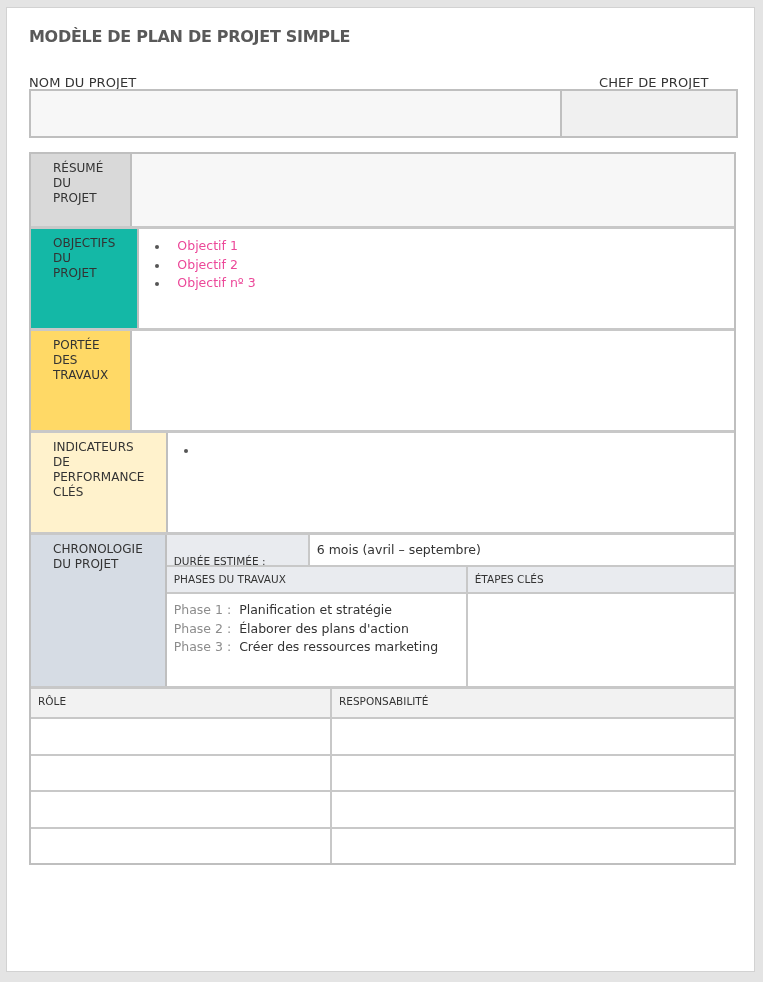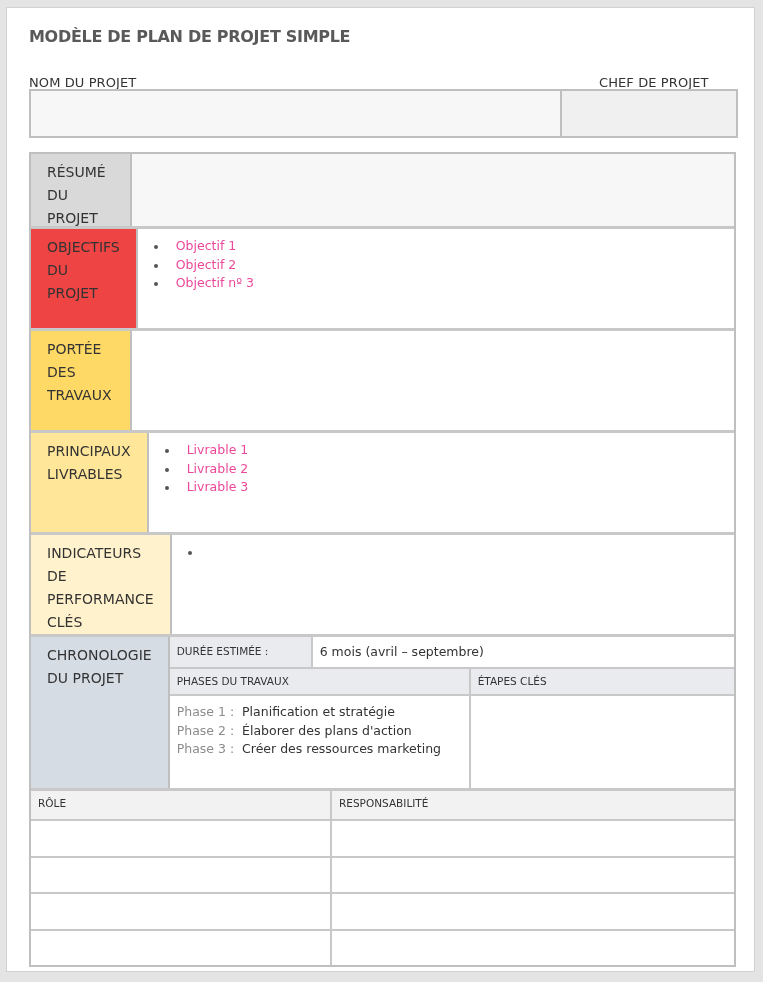--- a/index.html
+++ b/index.html
@@ -50,23 +50,23 @@
     left: 29px; top: 152px;
     width: 707px;
     border: 2px solid #bfbfbf;
     background: #bfbfbf;
   }
   .row { display: flex; border-bottom: 3px solid #c8c8c8; }
   .row:last-child { border-bottom: none; }
   .head {
     flex: 0 0 101px;
     border-right: 2px solid #bfbfbf;
-    padding: 7px 16px;
-    font-size: 14px;
-    line-height: 23px;
+    padding: 7px 22px;
+    font-size: 12px;
+    line-height: 15px;
     color: #333;
     text-transform: uppercase;
   }
   .body {
     flex: 1;
     background: #fff;
     font-size: 12.5px;
     color: #ec4899;
   }
   ul.bul { list-style: none; padding: 8px 0 0 14px; }
@@ -103,60 +103,50 @@
 </div>
 
 <div class="main">
 
   <div class="row" style="height:75px;">
     <div class="head" style="background:#d9d9d9;">RÉSUMÉ DU PROJET</div>
     <div class="body" style="background:#f7f7f7;"></div>
   </div>
 
   <div class="row" style="height:102px;">
-    <div class="head" style="background:#ef4444;">OBJECTIFS DU PROJET</div>
+    <div class="head" style="background:#14b8a6;">OBJECTIFS DU PROJET</div>
     <div class="body">
       <ul class="bul">
         <li>Objectif 1</li>
         <li>Objectif 2</li>
         <li>Objectif nº 3</li>
       </ul>
     </div>
   </div>
 
   <div class="row" style="height:102px;">
     <div class="head" style="background:#ffd966;">PORTÉE DES TRAVAUX</div>
     <div class="body"></div>
   </div>
 
-  <div class="row" style="height:102px;">
-    <div class="head" style="background:#ffe699;">PRINCIPAUX LIVRABLES</div>
-    <div class="body">
-      <ul class="bul">
-        <li>Livrable 1</li>
-        <li>Livrable 2</li>
-        <li>Livrable 3</li>
-      </ul>
-    </div>
-  </div>
 
   <div class="row" style="height:102px;justify-content:flex-end;">
     <div class="head" style="background:#fff2cc;">INDICATEURS DE PERFORMANCE CLÉS</div>
     <div class="body">
       <ul class="bul">
         <li>&nbsp;</li>
       </ul>
     </div>
   </div>
 
   <div class="row" style="height:154px;">
     <div class="head" style="background:#d6dce4;">CHRONOLOGIE DU PROJET</div>
     <div class="subgrid">
       <div class="subrow" style="height:32px;">
-        <div class="cell gray sep" style="flex:0 0 143px; padding-top:8px;">DURÉE ESTIMÉE :</div>
+        <div class="cell gray sep" style="flex:0 0 143px; padding-top:20px;">DURÉE ESTIMÉE :</div>
         <div class="cell white" style="flex:1; font-size:12.5px; padding-top:7px;">6 mois (avril – septembre)</div>
       </div>
       <div class="subrow" style="height:27px;">
         <div class="cell gray sep" style="flex:0 0 301px;">PHASES DU TRAVAUX</div>
         <div class="cell gray" style="flex:1;">ÉTAPES CLÉS</div>
       </div>
       <div class="subrow" style="flex:1;">
         <div class="cell white sep" style="flex:0 0 301px; padding-top:7px;">
           <div class="phase"><span class="pl">Phase 1 :</span>&nbsp; <span class="pv">Planification et stratégie</span></div>
           <div class="phase"><span class="pl">Phase 2 :</span>&nbsp; <span class="pv">Élaborer des plans d'action</span></div>

